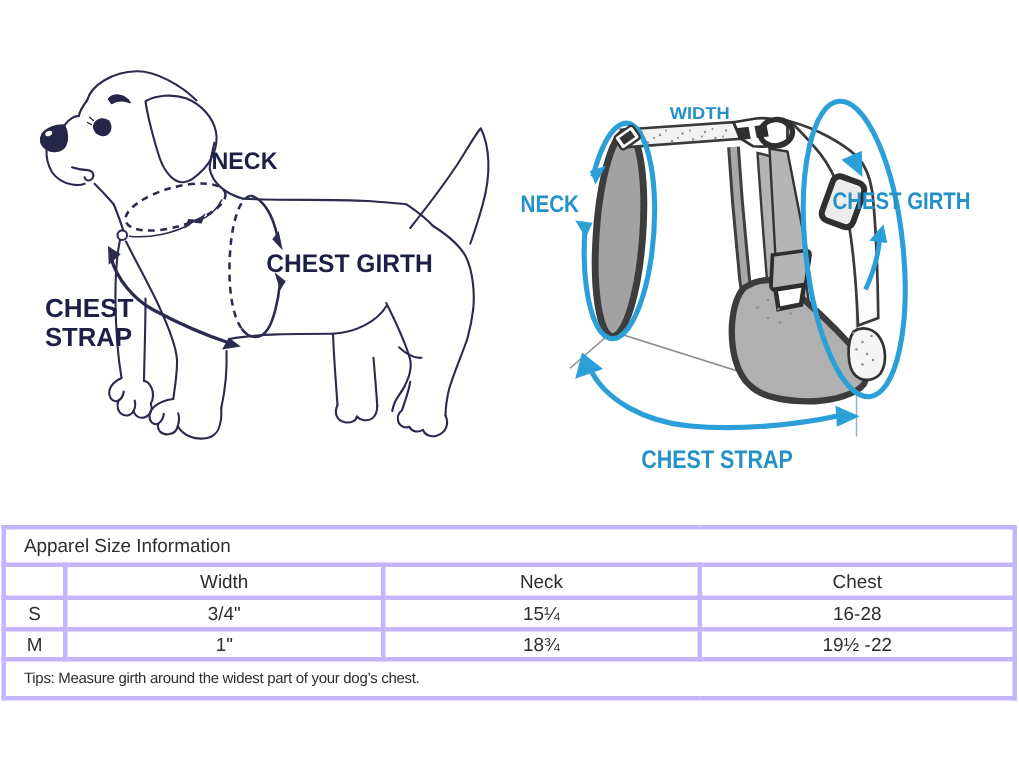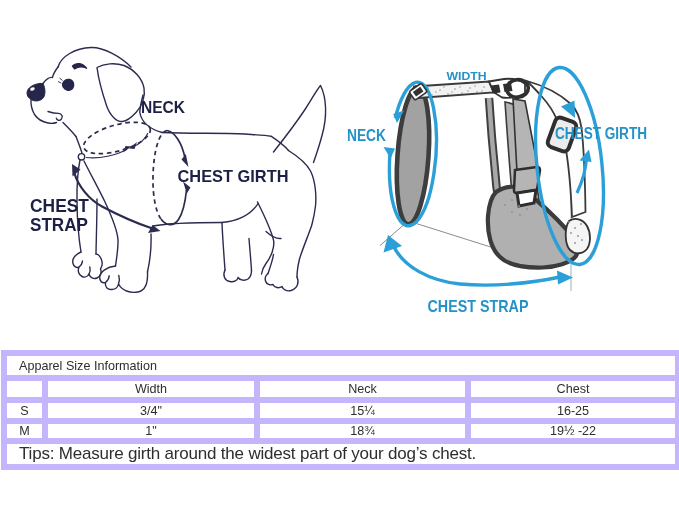--- a/index.html
+++ b/index.html
@@ -1,21 +1,21 @@
 <!DOCTYPE html>
 <html><head>
 <meta charset="utf-8">
 <style>
 html,body{margin:0;padding:0;background:#fff;}
 body{width:679px;height:511px;font-family:"Liberation Sans",sans-serif;overflow:hidden;}
 #wrap{position:relative;width:679px;height:511px;background:#fff;}
 #fig{position:absolute;left:0;top:0;}
 #tblbox{position:absolute;left:1px;top:350px;width:676px;}
 table{border-collapse:collapse;width:676px;table-layout:fixed;font-size:12.6px;color:#2e2e2e;}
-td{border:6px solid #c4b5fd;text-align:center;padding:0;overflow:hidden;white-space:nowrap;}
+td{border:3px solid #c4b5fd;text-align:center;padding:0;overflow:hidden;white-space:nowrap;}
 td.l{text-align:left;padding-left:12px;}
 </style>
 </head>
 <body>
 <div id="wrap">
 <svg id="fig" width="679" height="350" viewBox="0 0 679 350">
 
 <g stroke="#2b2b50" stroke-width="1.4" fill="none" stroke-linecap="round" stroke-linejoin="round">
 <path d="M58,67 C61,56.5 75,48 91,47.5 C104,47.2 121,57 131,67"></path>
 <path d="M97,67.5 C104,63.5 115,62.5 124,65.5 C134,69.5 142,78 144,88 C145.5,96 142.5,105.5 136,112.5 C131,117.8 126,121.2 122.5,121.5 C116.5,122 110,115.5 106.5,105.5 C102.5,93.5 98,75.5 97,67.5 Z"></path>
@@ -198,27 +198,27 @@
 <tr style="height:22px">
             <td></td>
             <td>Width</td>
             <td>Neck</td>
             <td>Chest</td>
           </tr>
 <tr style="height:21px">
             <td>S</td>
             <td>3/4"</td>
             <td>15¼</td>
-            <td>16-25</td>
+            <td>16-28</td>
           </tr>
 <tr style="height:20px">
             <td>M</td>
             <td>1"</td>
             <td>18¾</td>
             <td>19½ -22</td>
           </tr>
 <tr style="height:26px">
-            <td colspan="4" class="l" style="font-size:17px;letter-spacing:-0.2px">Tips: Measure girth around the widest part of your dog’s chest.</td>
+            <td colspan="4" class="l" style="font-size:10px;letter-spacing:-0.2px">Tips: Measure girth around the widest part of your dog’s chest.</td>
           </tr>
 </tbody>
       </table>
 </div>
 </div>
 
 </body></html>

